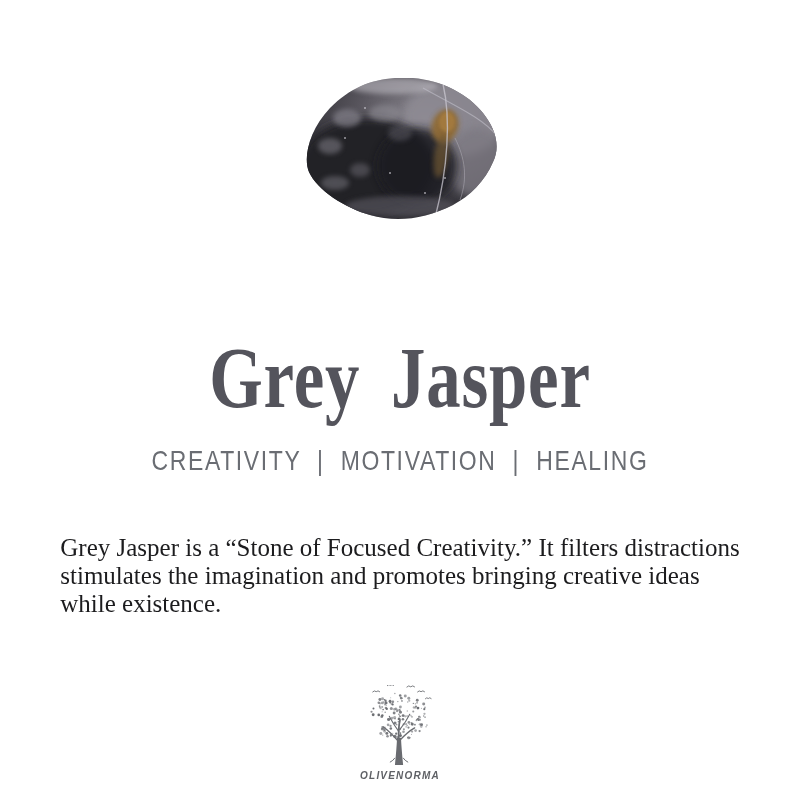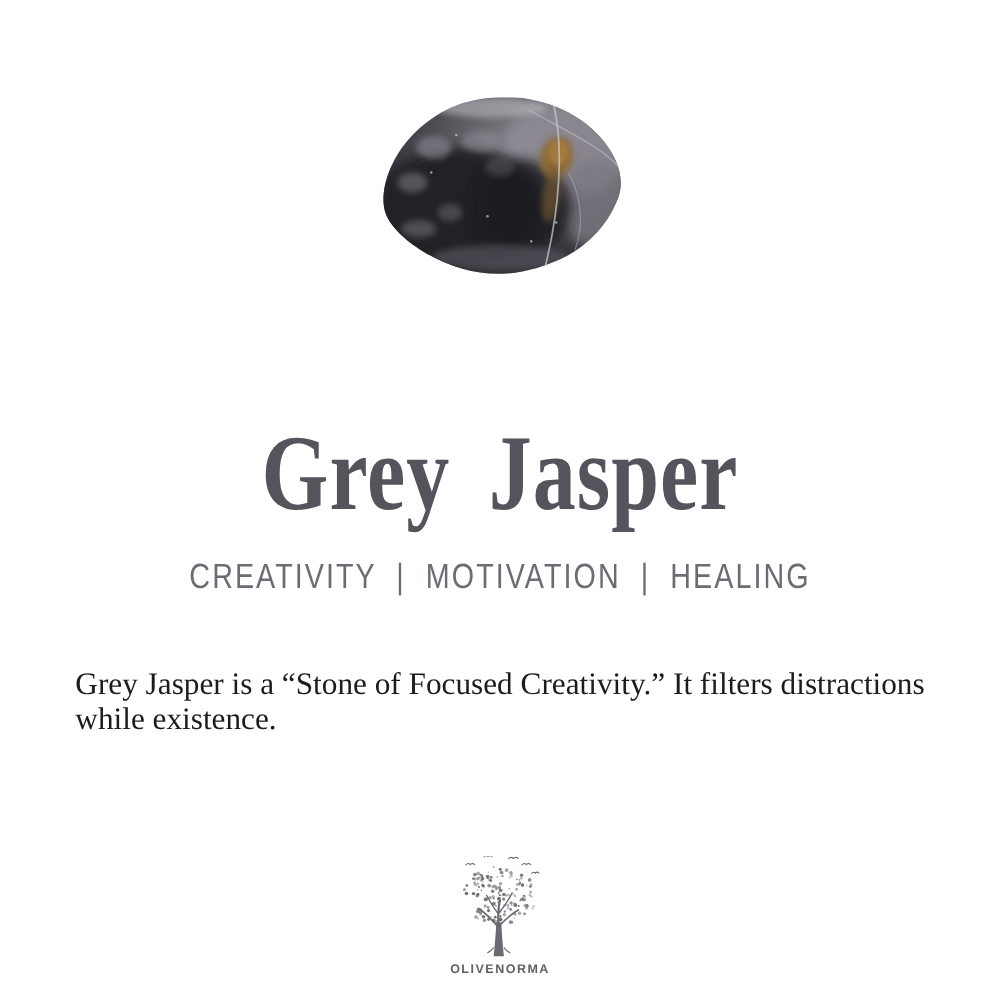--- a/index.html
+++ b/index.html
@@ -39,20 +39,21 @@
     position:absolute;top:685px;left:50%;transform:translateX(-50%);
     width:78px;height:82px;
   }
   .brand-name{
     position:absolute;top:770px;left:50%;width:max-content;
     transform:translateX(-50%);
     font-family:"Liberation Sans", sans-serif;
     font-weight:700;font-size:10px;line-height:12px;
     letter-spacing:1.2px;
     color:#5f6166;
+    font-style:italic;
   }
 </style>
 </head>
 <body>
 
 <div class="stone-photo">
   <svg width="196" height="146" viewBox="0 0 196 146" xmlns="http://www.w3.org/2000/svg">
     <defs>
       <radialGradient id="gBase" cx="62%" cy="28%" r="85%">
         <stop offset="0%" stop-color="#8f8c94"></stop>
@@ -103,20 +104,21 @@
     </g>
   </svg>
 </div>
 
 <h1 class="product-title">Grey Jasper</h1>
 
 <div class="product-keywords">CREATIVITY  |  MOTIVATION  |  HEALING</div>
 
 <div class="product-description">
   <div class="description-line">Grey Jasper is a “Stone of Focused Creativity.” It filters distractions</div>
+  <div class="description-line">stimulates the imagination and promotes bringing creative ideas</div>
   <div class="description-line">while existence.</div>
 </div>
 
 <div class="brand-logo">
   <svg width="78" height="82" viewBox="0 0 80 84" xmlns="http://www.w3.org/2000/svg">
     <g id="canopy" fill="#696b70">
         <circle cx="26.5" cy="24.5" r="1.12" opacity="0.99"></circle>
         <circle cx="29.8" cy="16.6" r="1.46" opacity="0.95"></circle>
         <circle cx="66.7" cy="42.8" r="0.77" opacity="0.56"></circle>
         <circle cx="47.3" cy="31.7" r="0.95" opacity="0.47"></circle>

